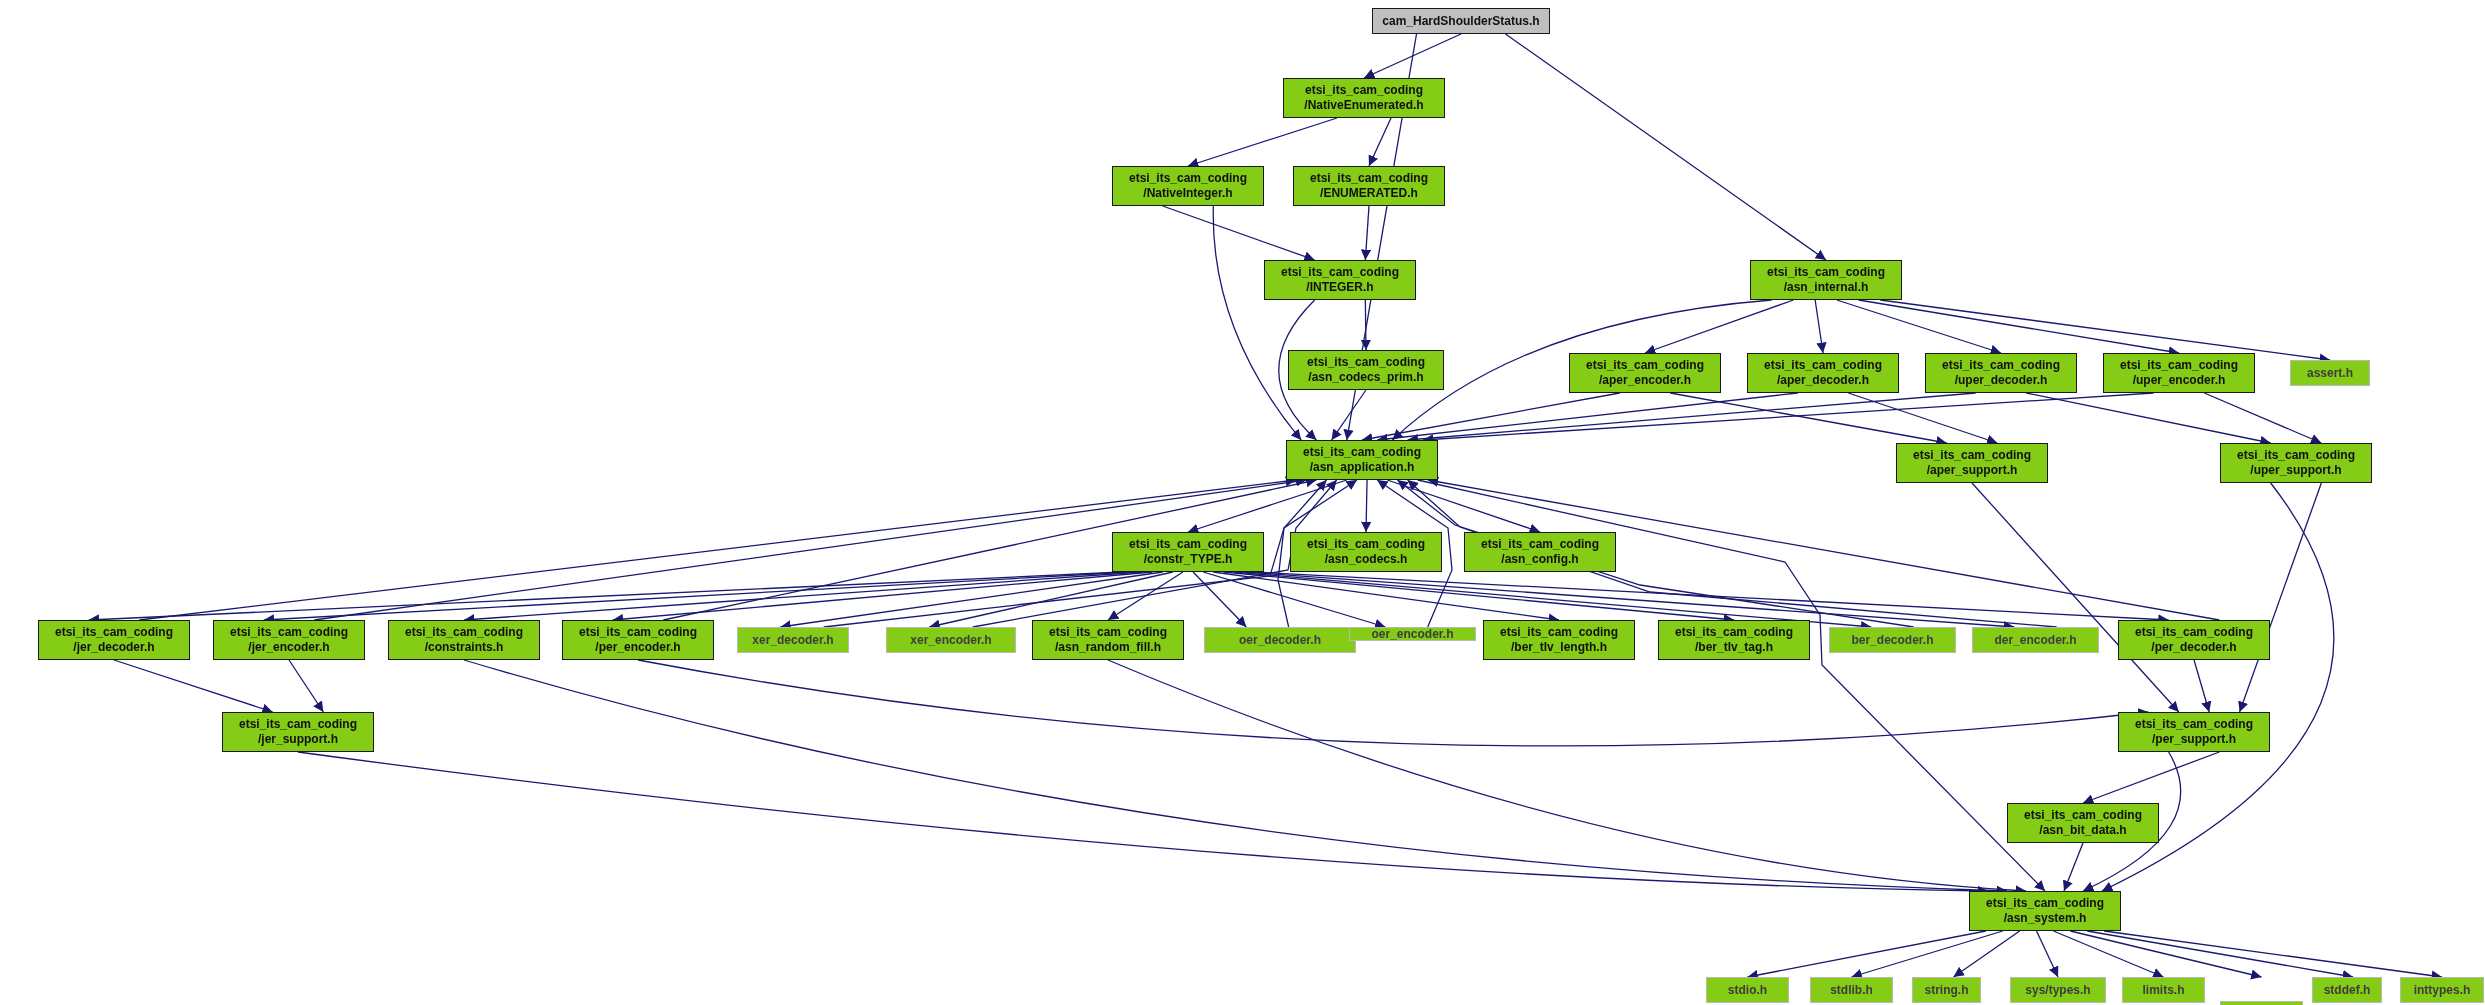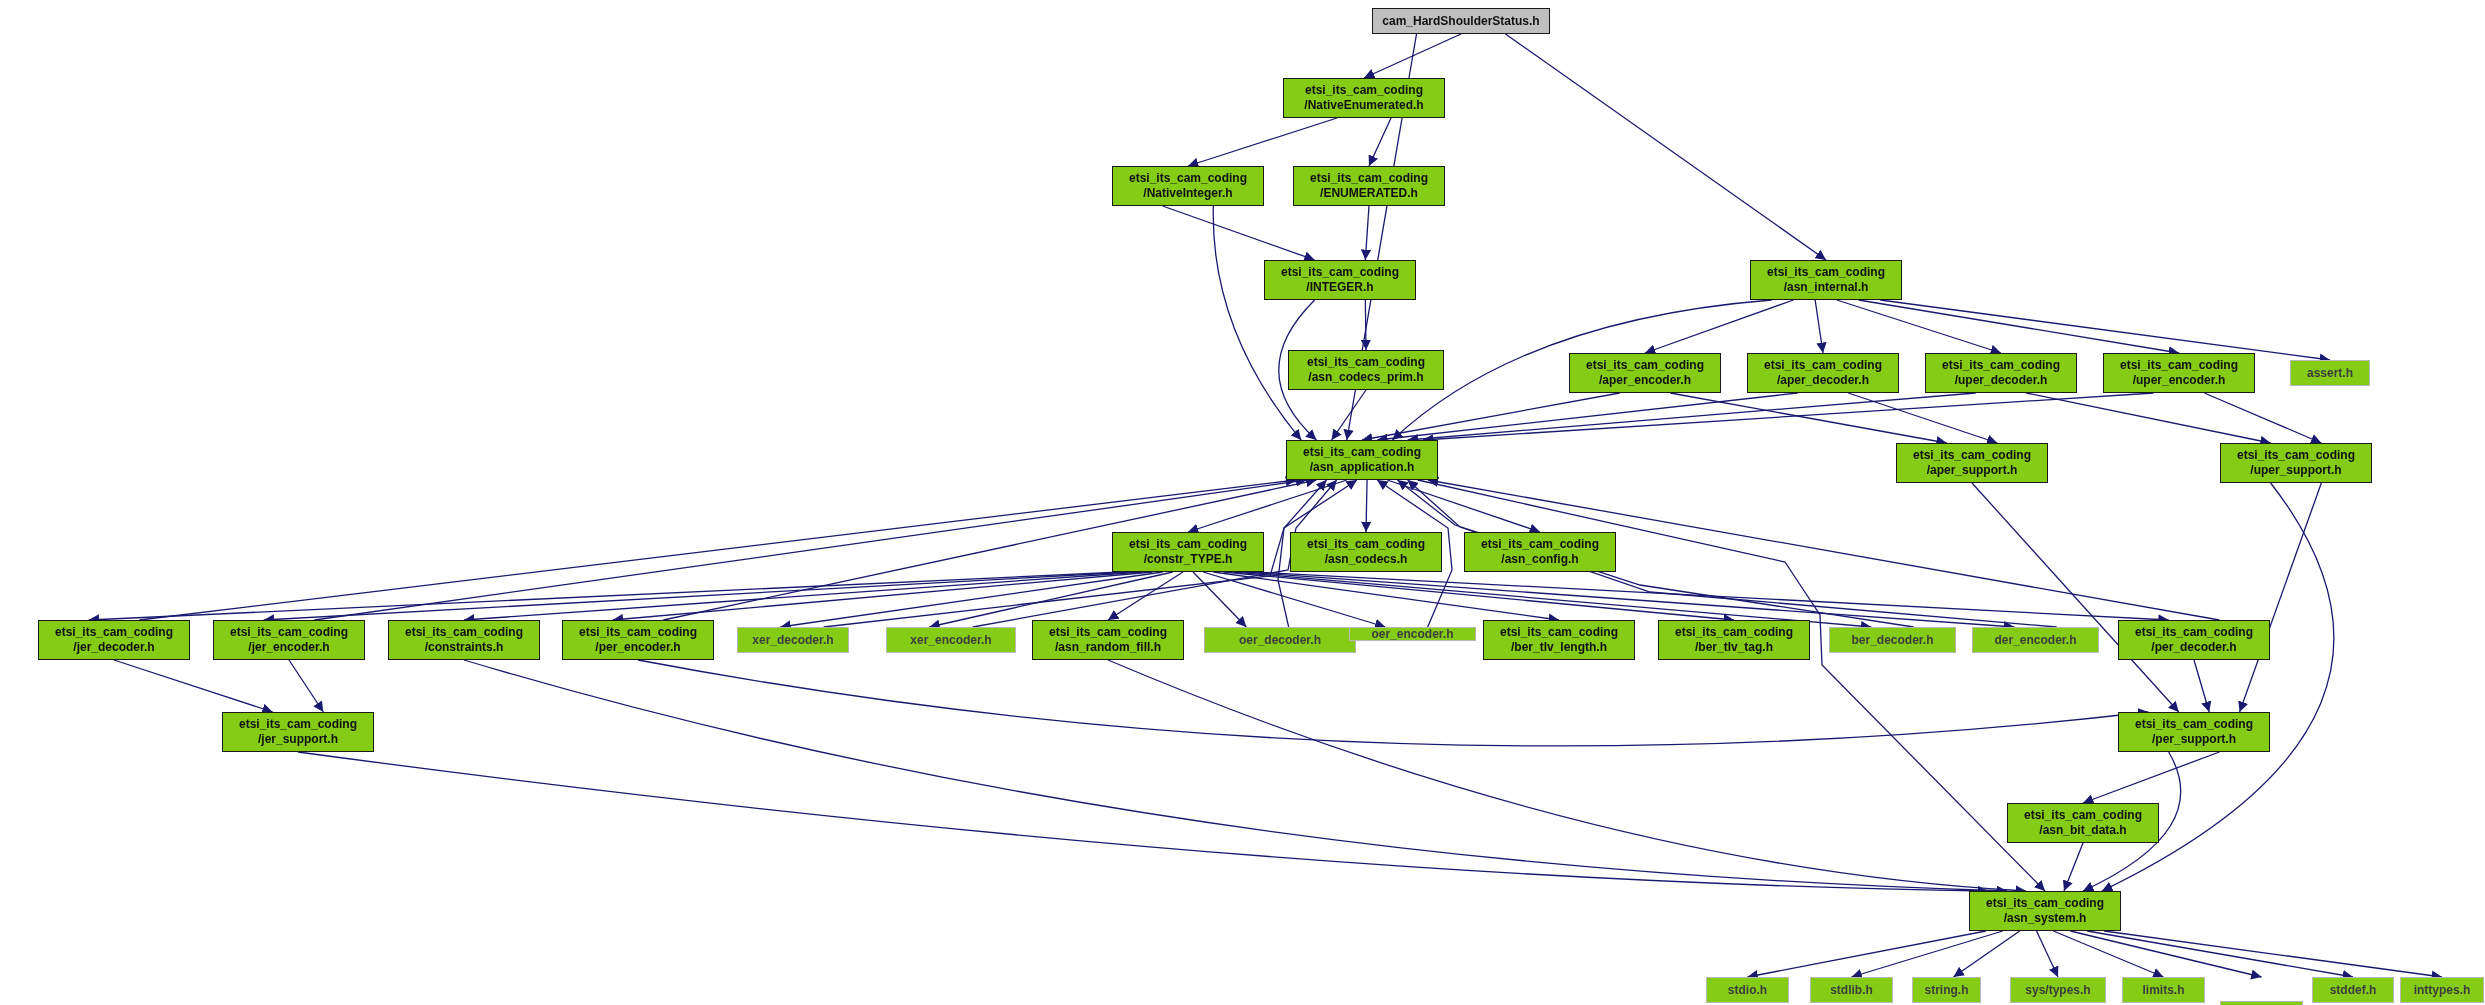--- a/index.html
+++ b/index.html
@@ -247,20 +247,20 @@
       </div>
       <div class="node ext" style="left: 2010px; top: 977px; width: 96px; height: 26px;">
         <div>sys/types.h</div>
       </div>
       <div class="node ext" style="left: 2122px; top: 977px; width: 83px; height: 26px;">
         <div>limits.h</div>
       </div>
       <div class="node ext" style="left: 2220px; top: 977px; width: 83px; height: 26px; margin-top: 24px;">
         <div>stdarg.h</div>
       </div>
-      <div class="node ext" style="left: 2312px; top: 977px; width: 82px; height: 26px;">
+      <div class="node ext" style="left: 2312px; top: 977px; width: 70px; height: 26px;">
         <div>stddef.h</div>
       </div>
       <div class="node ext" style="left: 2400px; top: 977px; width: 84px; height: 26px;">
         <div>inttypes.h</div>
       </div>
     </div>
 </div>
 
 </body></html>

